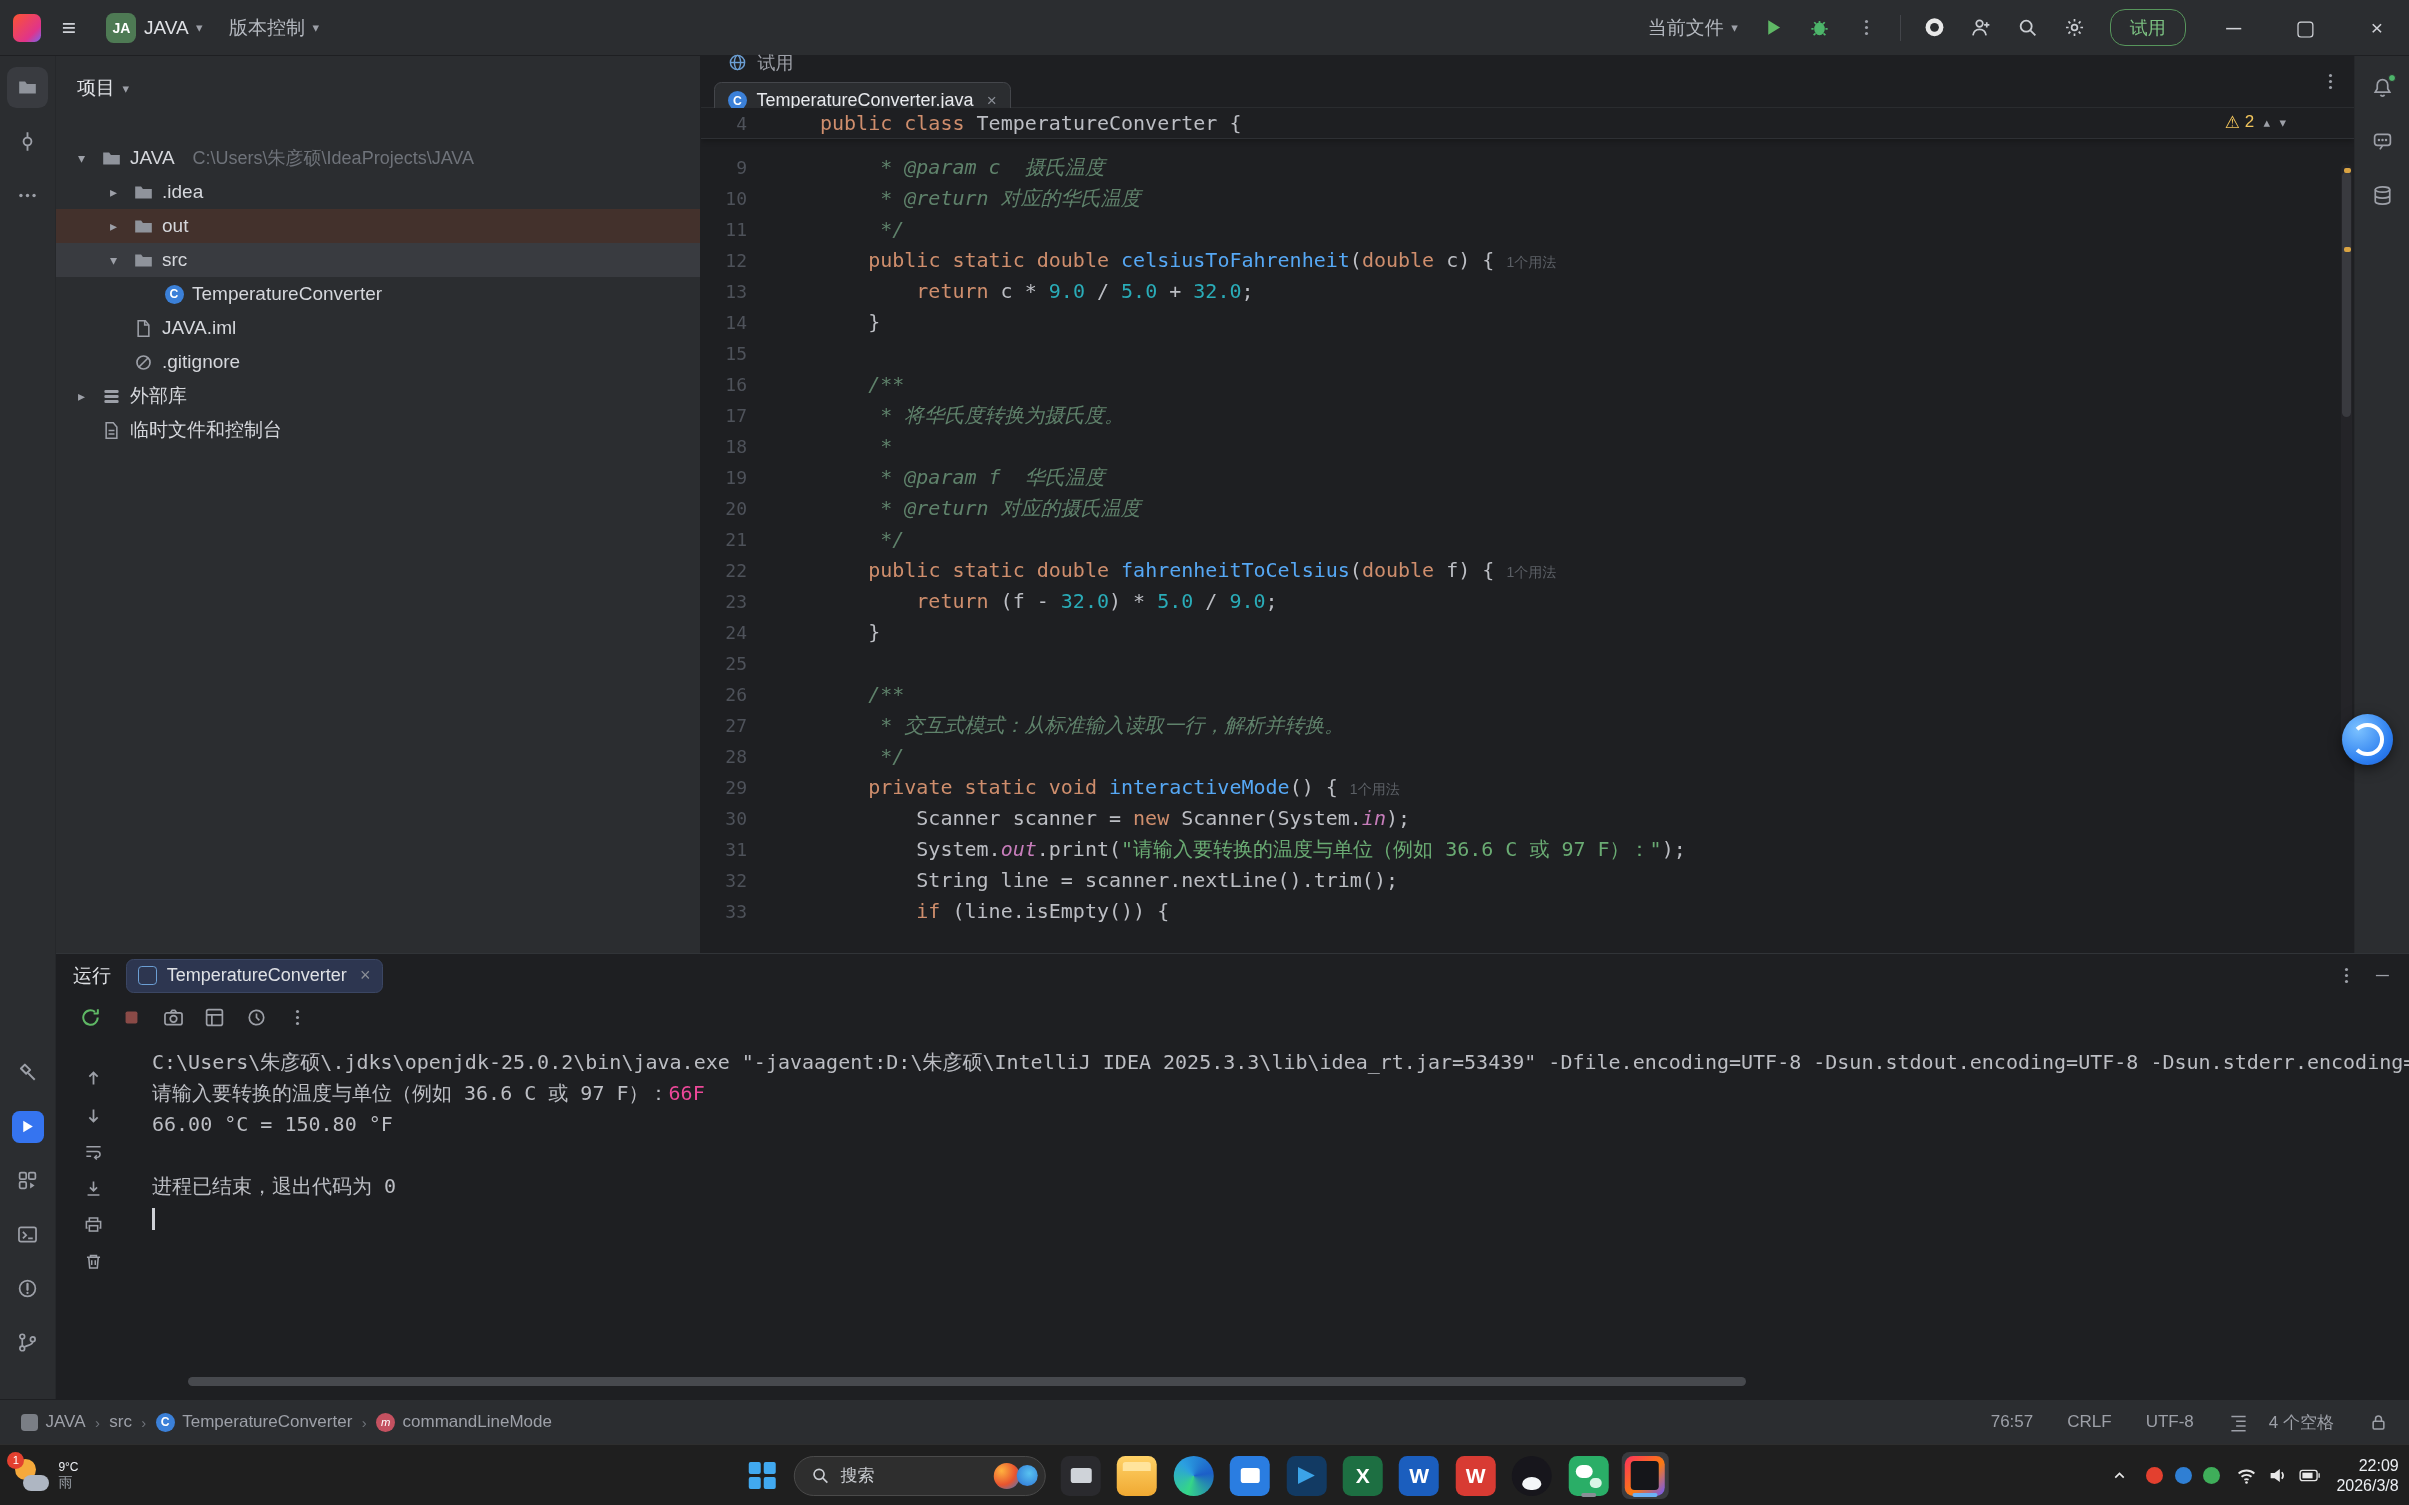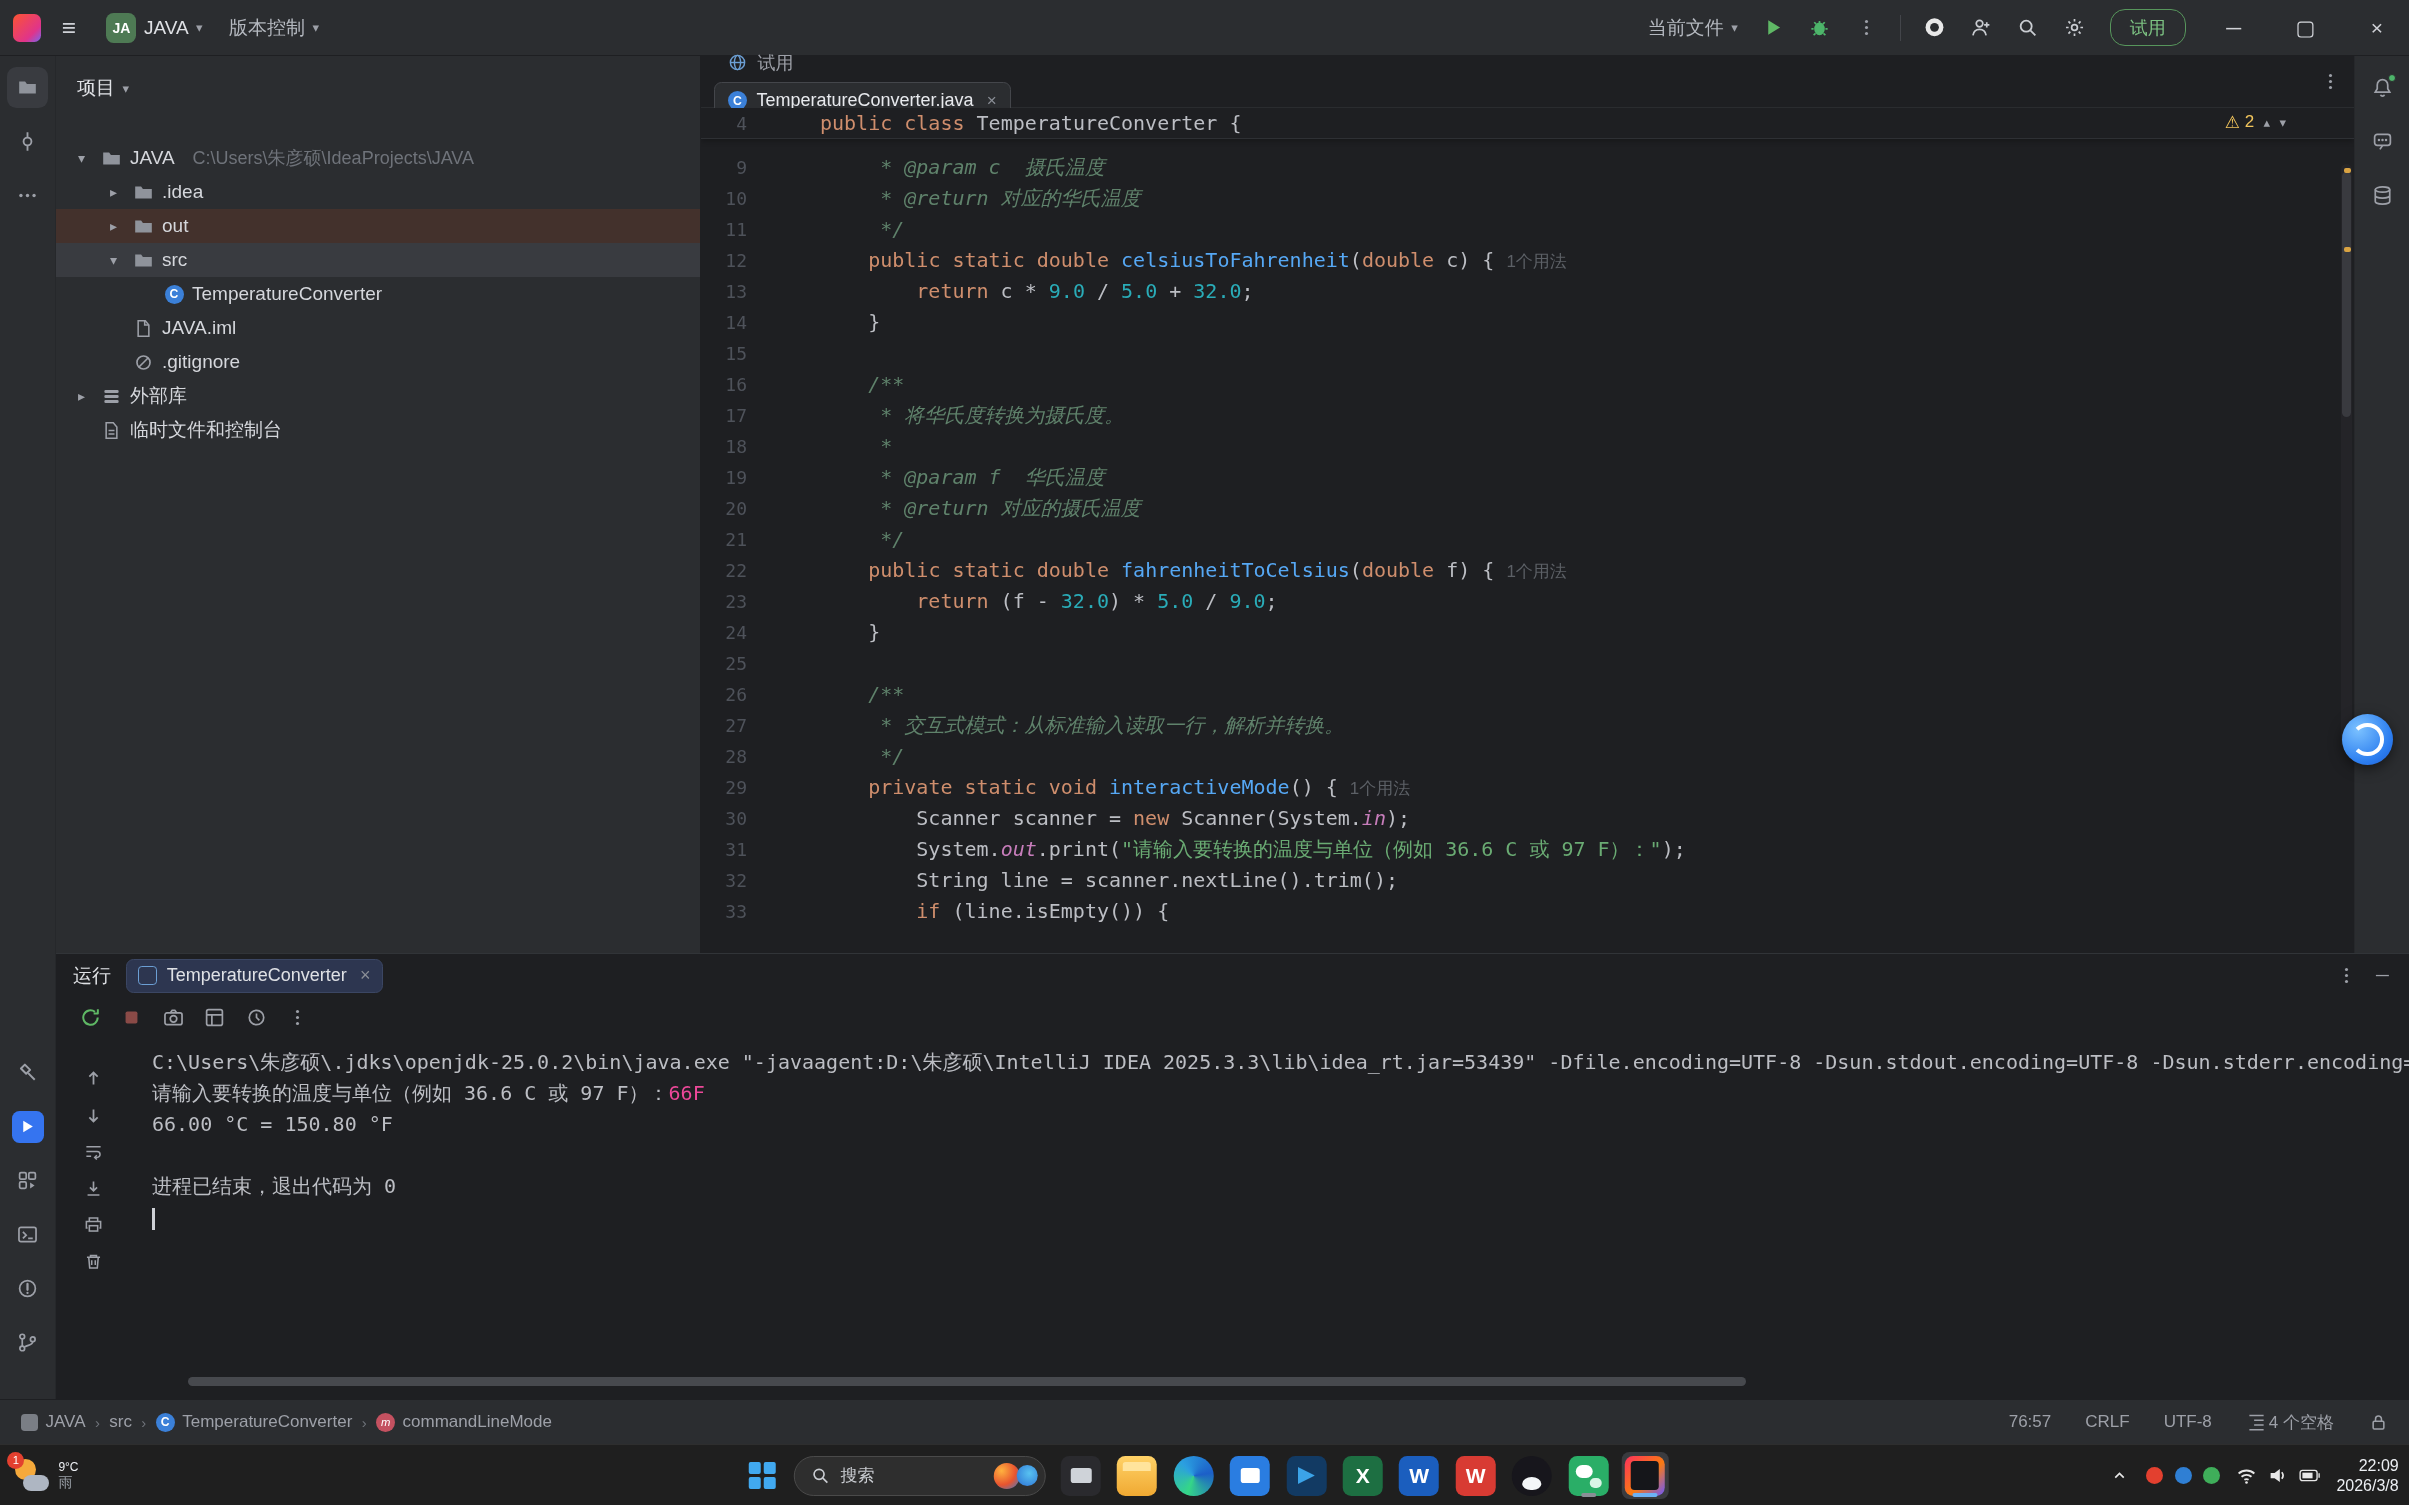--- a/index.html
+++ b/index.html
@@ -68,21 +68,21 @@
   .tabrow .spacer { flex:1; }
   .codearea { flex:1; position:relative; font-family:"DejaVu Sans Mono","Liberation Mono",monospace;
     font-size:20px; overflow:hidden; }
   .cline, .sticky { display:flex; height:31px; line-height:31px; white-space:pre; }
   .sticky { border-bottom:0.9px solid #2e3034; background:#1e1f22; box-shadow:0 2.8px 5.6px rgba(0,0,0,.25); }
   .ln { flex:0 0 119px; text-align:right; padding-right:73px; color:#4e525a; font-size:18px; }
   .ct { }
   .code-lines { margin-top:13px; }
   .tk-k{color:#cf8e6d} .tk-d{color:#bcbec4} .tk-m{color:#56a8f5} .tk-num{color:#2aacb8}
   .tk-s{color:#6aab73} .tk-c{color:#5f826b; font-style:italic} .tk-f{color:#c77dbb; font-style:italic}
-  .tk-h{color:#5c6066; font-size:17px; font-family:"Liberation Sans",sans-serif; }
+  .tk-h{color:#5c6066; font-size:14px; font-family:"Liberation Sans",sans-serif; }
   .inspect { position:absolute; top:3.8px; right:68px; display:flex; align-items:center; gap:9.4px;
     font-family:"Liberation Sans",sans-serif; font-size:17px; color:#9da0a8; z-index:5; }
   .inspect .warn { color:#f2c55c; display:flex; align-items:center; gap:4.7px; }
   .vscroll { position:absolute; top:56px; right:1.9px; width:11.3px; height:584px; background:#3c3e4333;
     border-radius:5.6px; }
   .vscroll .thumb { position:absolute; top:7.5px; left:0.9px; width:9.4px; height:245px; background:#4d4f5580; border-radius:4.7px; }
   .stripe-warn { position:absolute; right:2.8px; width:7.5px; height:4.7px; background:#d9a343; border-radius:1.9px; }
 
   
   .run { height:446px; border-top:0.9px solid #313438; background:#1e1f22; display:flex;
@@ -735,21 +735,21 @@
     <div class="sb-right">
         <span style="display:flex;align-items:center;gap:7.5px">
           <span>76:57</span>
         </span>
         <span style="display:flex;align-items:flex-start;gap:7.5px">
           <span>CRLF</span>
         </span>
         <span style="display:flex;align-items:center;gap:7.5px">
           <span>UTF-8</span>
         </span>
-        <span style="display:flex;align-items:flex-start;gap:2px">
+        <span style="display:flex;align-items:center;gap:20px">
           <span class="ic ">
             <svg width="19" height="19" viewBox="0 0 16 16" fill="none" stroke="#9da0a8" stroke-width="1.3">
               <path d="M2 3h12M6 7h8M6 11h8M2 15h12"></path>
             </svg>
           </span>
           <span>4 个空格</span>
         </span>
         <span style="display:flex;align-items:center;gap:7.5px">
           <span class="ic ">
             <svg width="19" height="19" viewBox="0 0 16 16" fill="none" stroke="#9da0a8" stroke-width="1.3">

